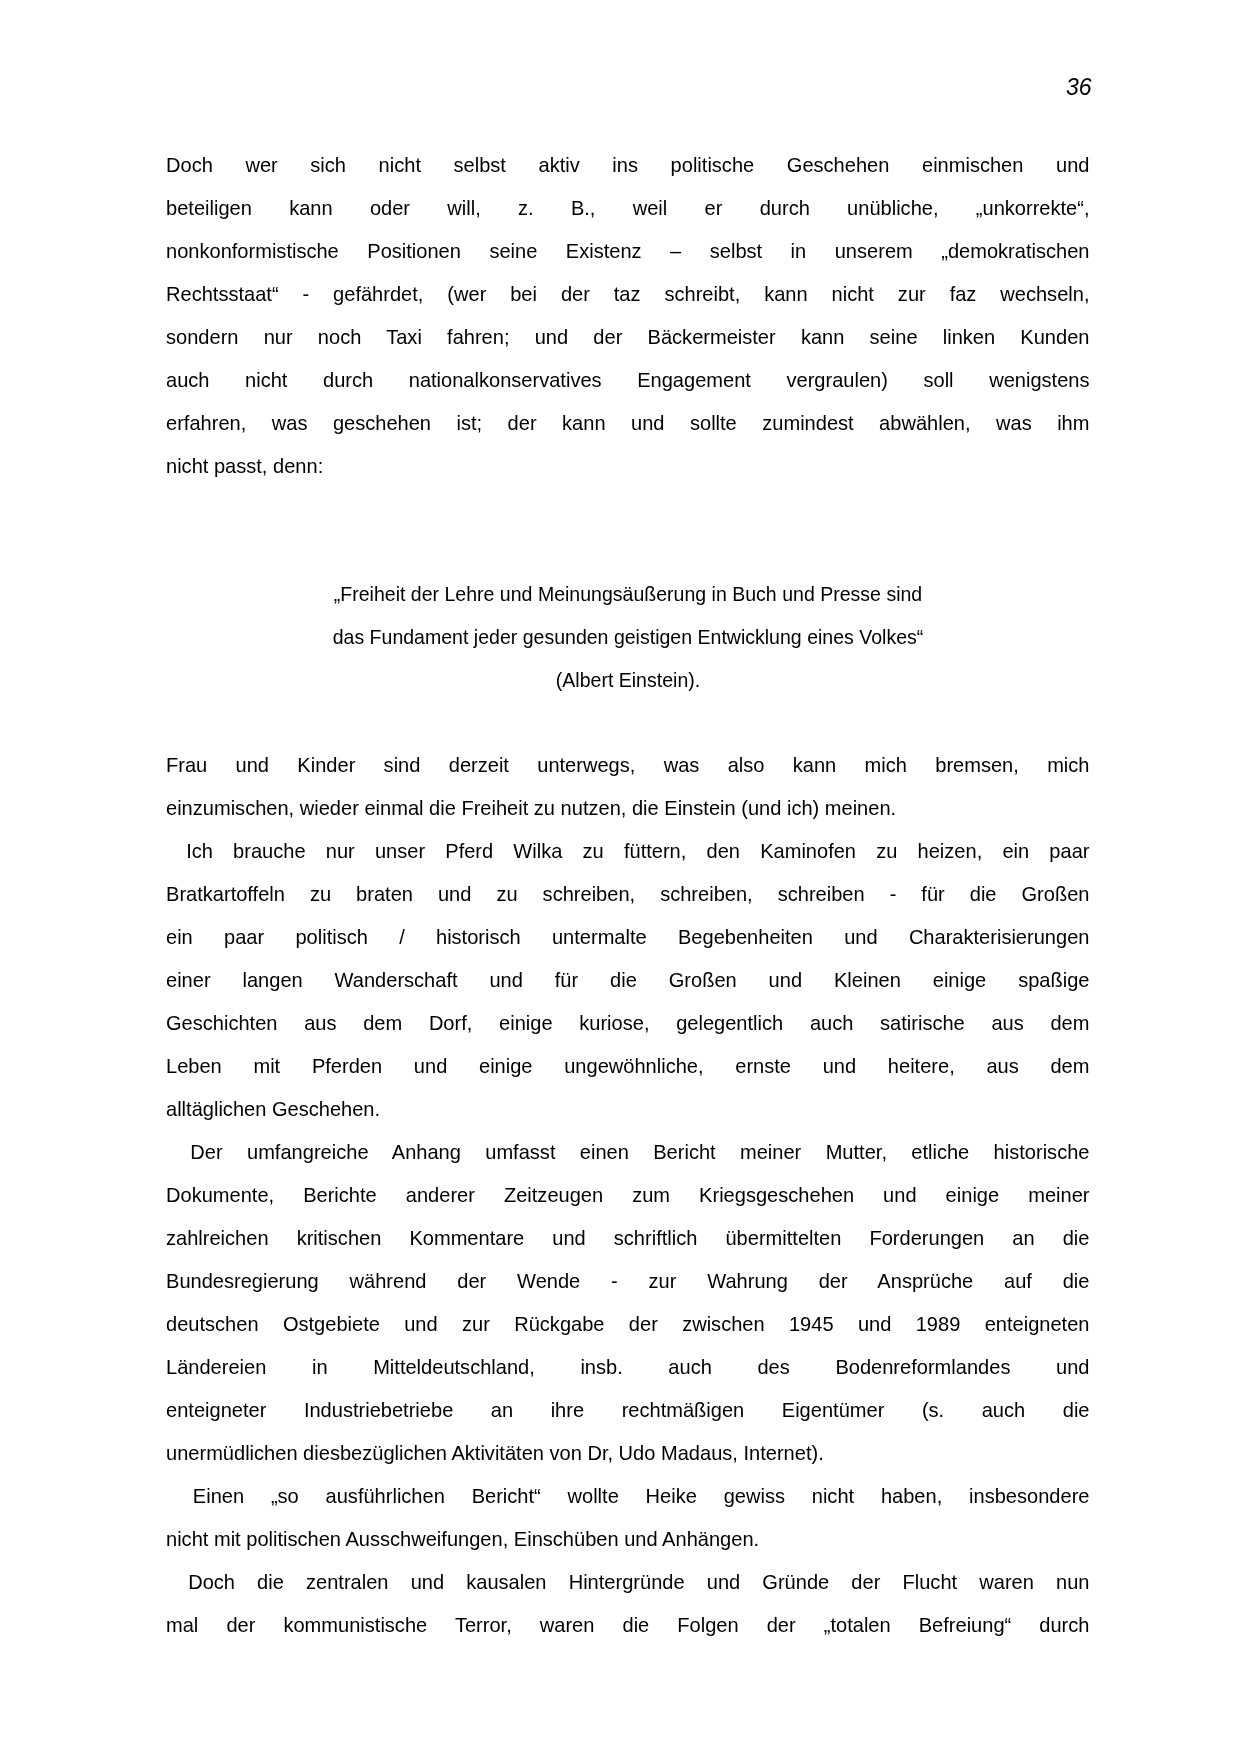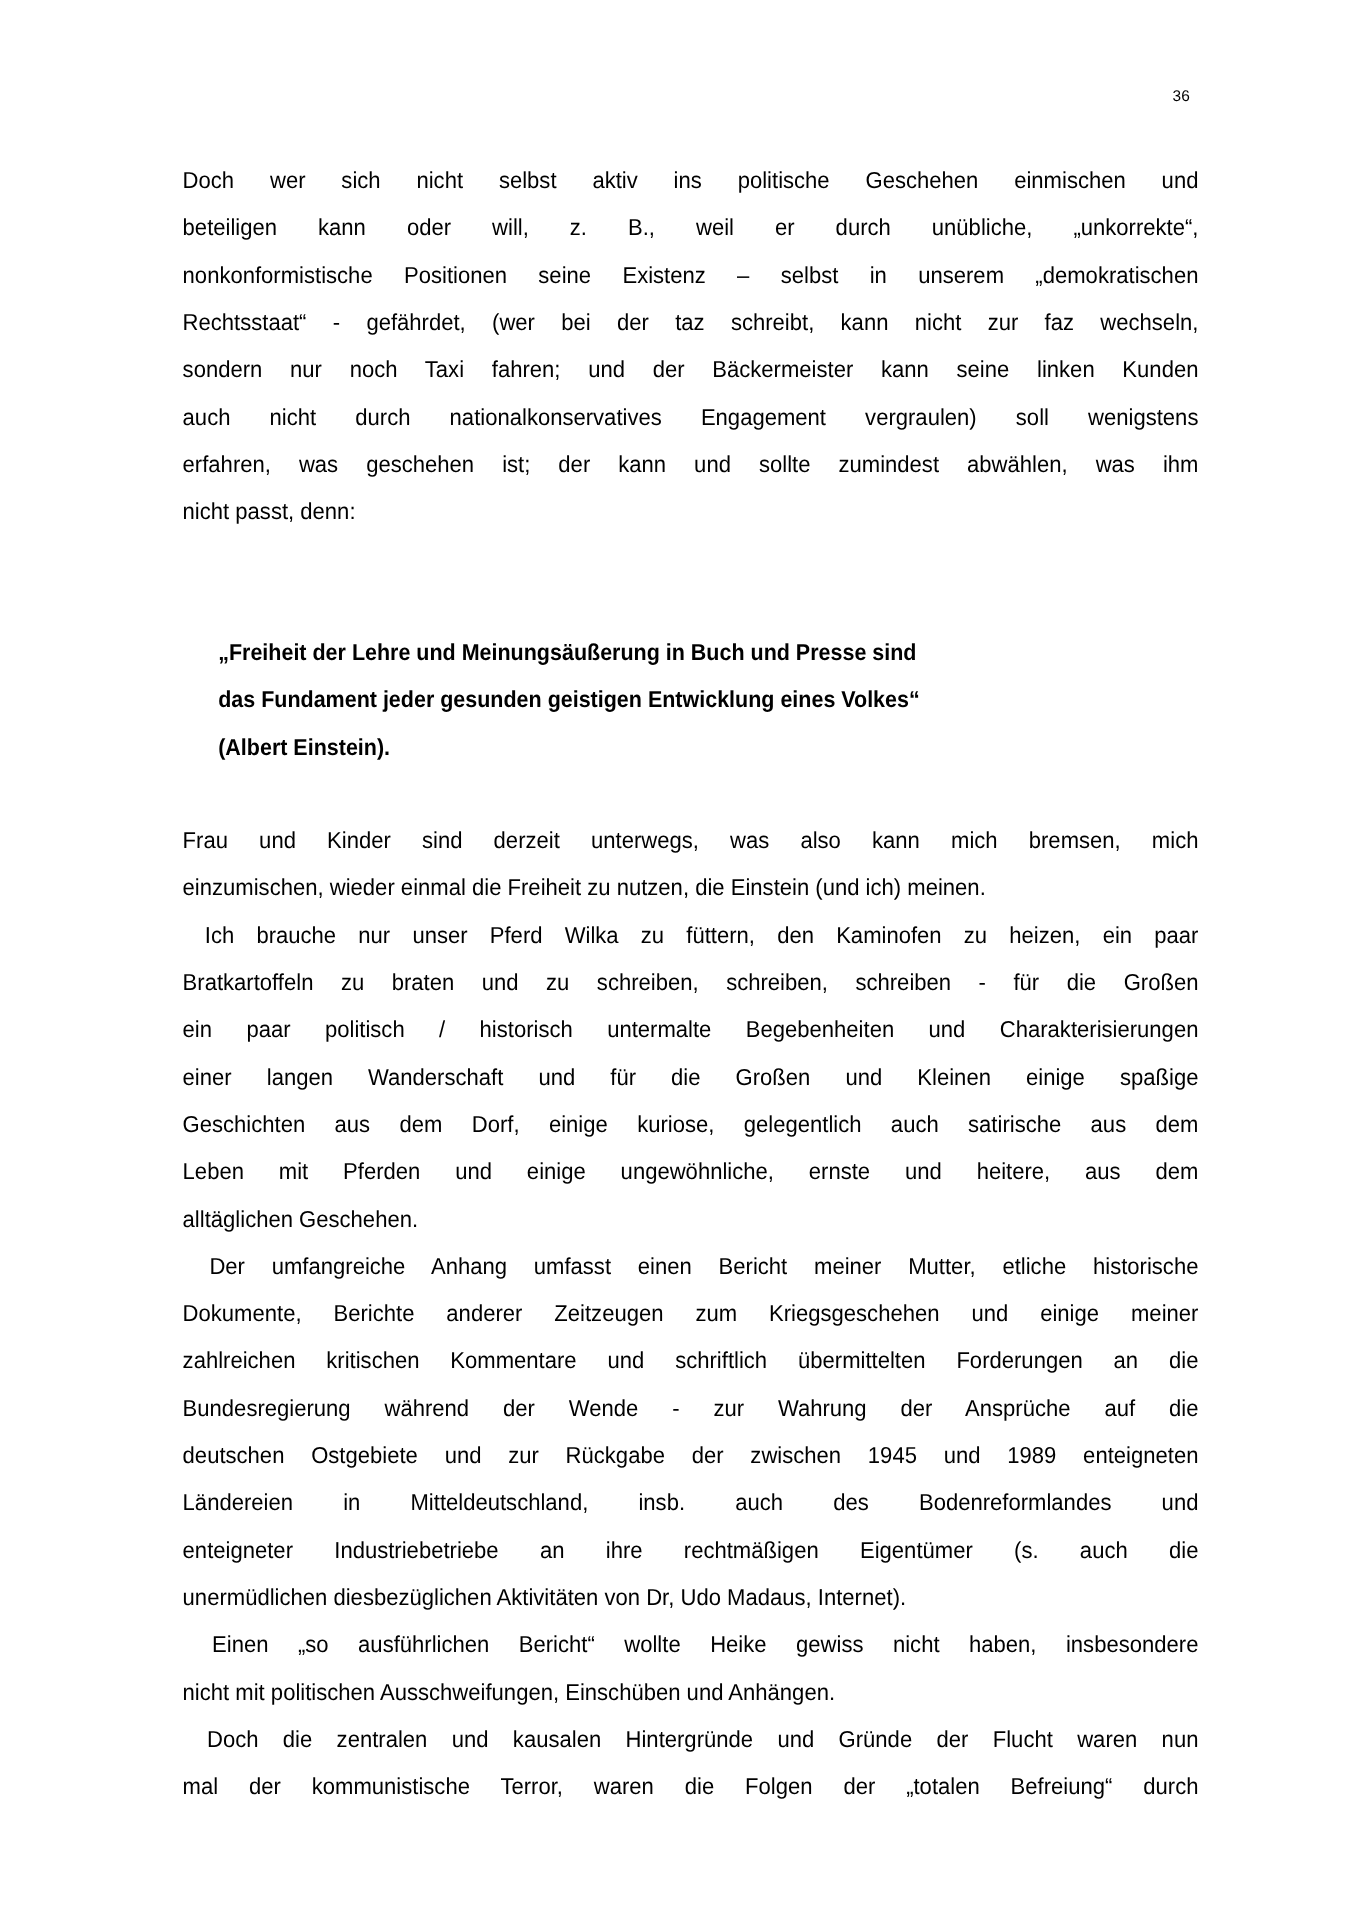--- a/index.html
+++ b/index.html
@@ -3,36 +3,36 @@
 <meta charset="utf-8">
 <style>
   html, body { margin: 0; padding: 0; background: #ffffff; }
   body {
     width: 1240px; height: 1754px; position: relative; overflow: hidden;
     font-family: "Liberation Sans", "DejaVu Sans", sans-serif;
     color: #000000;
   }
   .page-number {
     position: absolute; top: 76px; left: 1066px;
-    font-size: 14px; line-height: 22px;
+    font-size: 23px; line-height: 22px; font-style: italic;
   }
   .body-text {
     position: absolute; left: 166px; width: 924px;
     font-size: 21px; line-height: 43px;
     text-align: justify; text-align-last: left;
     transform: scaleX(0.955); transform-origin: left top;
     width: 967px;
   }
   .line { display: block; text-align: justify; text-align-last: justify; white-space: nowrap; }
   .line.last { text-align-last: left; }
   .line.indent::before { content: "\00a0"; }
   #para-1 { top: 143px; }
   .quote {
     position: absolute; top: 572px; left: 166px; width: 924px;
-    text-align: left; font-weight: bold;
+    text-align: center; font-weight: normal;
     font-size: 21px; line-height: 43px;
   }
   .quote .qline { display: block; transform: scaleX(0.93); white-space: nowrap; }
   #para-2 { top: 743px; }
 </style>
 </head>
 <body>
 
 <div>
   <div class="page-number">36</div>

